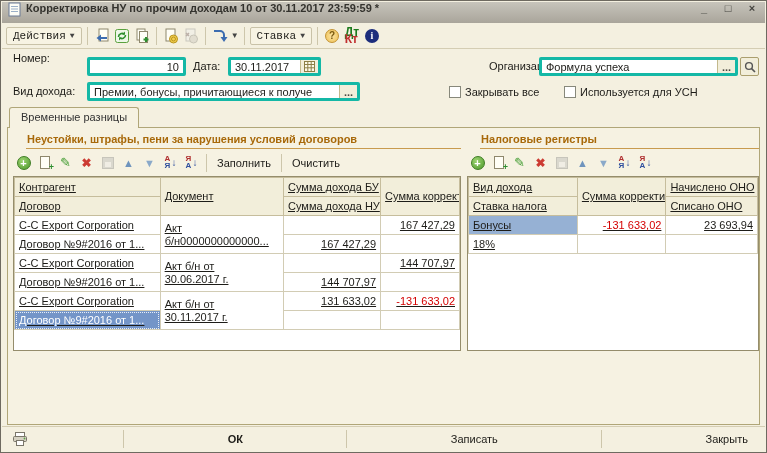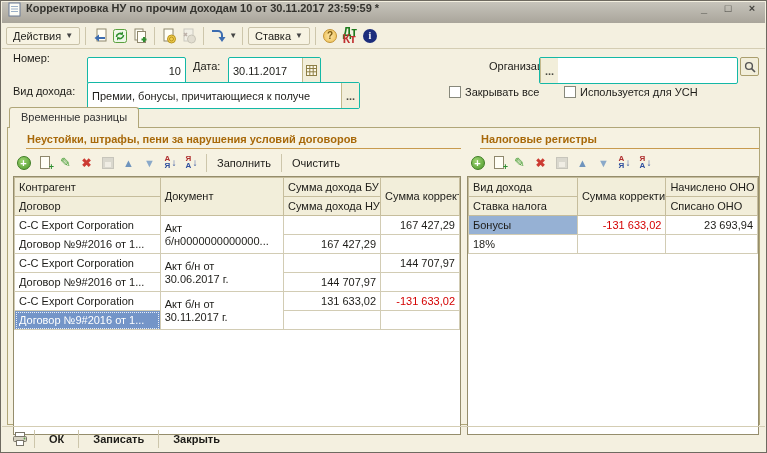--- a/index.html
+++ b/index.html
@@ -12,35 +12,35 @@
     background:linear-gradient(#c7c4bb,#a9a59b); display:flex; align-items:flex-start; gap:5px;
     padding:0 6px; font-weight:bold; color:#33322d; }
   .title-text { white-space:nowrap; overflow:hidden; }
   .win-controls { margin-left:auto; display:flex; gap:10px; color:#45443f; font-weight:bold; }
   .win-controls span { width:14px; text-align:center; cursor:default; }
 
   
   .toolbar { position:absolute; left:1px; top:22px; right:1px; height:26px;
     border-bottom:1px solid #d4cdb3; display:flex; align-items:center; padding:0 4px; gap:2px; }
   .tbtn { display:inline-flex; align-items:center; gap:4px; padding:2px 6px; border:1px solid #c9c2a8;
-    border-radius:2px; background:#f7f3e3; }
+    border-radius:2px; background:#f7f3e3;font-family:Liberation Mono, monospace; }
   .caret { font-size:8px; color:#444; }
   .sep { width:1px; height:18px; background:#cdc6ab; margin:0 3px; }
   .ico { width:18px; height:17px; display:inline-flex; align-items:center; justify-content:center; position:relative; }
   .dis { opacity:.45; filter:grayscale(.8); }
   .circle-help { width:14px; height:14px; border-radius:50%; background:radial-gradient(#fbe3a4,#eec153);
     border:1px solid #c39334; color:#7a5a10; font-weight:bold; font-size:10px; display:flex; align-items:center; justify-content:center; }
   .circle-info { width:14px; height:14px; border-radius:50%; background:#1c2d7c; color:#fff; font-weight:bold;
     font-size:10px; font-family:"Liberation Serif",serif; display:flex; align-items:center; justify-content:center; }
   .dtkt { display:flex; flex-direction:column; line-height:7px; font-size:12px; font-weight:bold; }
   .dtkt .dt { color:#1d7a1d; } .dtkt .kt { color:#c03030; }
 
   
   .flabel { position:absolute; height:18px; line-height:18px; }
-  .finput { position:absolute; height:27px; background:#fff; border:1px solid #14b8a6; border-radius:2px;
+  .finput { position:absolute; height:19px; background:#fff; border:3px solid #14b8a6; border-radius:2px;
     display:flex; align-items:center; overflow:hidden; }
   .finput .val { flex:1; padding:0 4px; white-space:nowrap; overflow:hidden; }
   .finput .val.right { text-align:right; }
   .inbtn { width:18px; height:100%; border-left:1px solid #c3b98c; background:#f2eeda; display:flex;
     align-items:center; justify-content:center; font-weight:bold; color:#4a4a42; flex:0 0 auto; }
   .sqbtn { position:absolute; height:19px; width:19px; background:#f2eeda; border:1px solid #ab9f6e;
     border-radius:2px; display:flex; align-items:center; justify-content:center; }
   .cb { position:absolute; display:flex; align-items:center; gap:4px; height:18px; }
   .cb .box { width:12px; height:12px; background:#fff; border:1px solid #87887b; }
 
@@ -69,36 +69,36 @@
   .xdel { color:#cc3b33; font-weight:bold; font-size:12px; }
   .floppy { width:12px; height:12px; background:#b9b9b1; border:1px solid #8f8f87; position:relative; }
   .floppy:after { content:""; position:absolute; left:2px; bottom:1px; width:6px; height:5px; background:#e9e9e4; }
   .arr { font-size:11px; }
   .arr.up { color:#6f94bd; } .arr.down { color:#8aa9c9; }
   .srt { display:flex; flex-direction:column; line-height:6.5px; font-size:8px; font-weight:bold; font-style:normal; }
   .srt .a { color:#b03030; } .srt .z { color:#2f4f9e; }
   .srt-dn { font-size:10px; color:#2f4f9e; margin-left:1px; }
 
   
-  .twrap { background:#fff; border:1px solid #958d6c; height:259px; overflow:hidden; margin-top:2px; }
+  .twrap { background:#fff; border:1px solid #958d6c; height:175px; overflow:hidden; margin-top:2px;text-decoration:underline; }
   table.grid { border-collapse:collapse; table-layout:fixed; width:100%; }
   table.grid td { border:1px solid #d2ccb4; height:19px; padding:1px 4px; white-space:nowrap; overflow:hidden;
     font-size:11px; vertical-align:middle; }
   table.grid tr.hdr td { background:#f2eeda; border-color:#c6bd9c; }
   td.wrap2 { white-space:normal; vertical-align:top; line-height:13px; padding-top:2px; }
   td.vtop { vertical-align:top; padding-top:2px; line-height:13px; white-space:normal; }
   td.num { text-align:right; }
   .neg { color:#d40000; }
   td.sel-dark { background:#7495c8; color:#fff; outline:1px dotted #e8eef8; outline-offset:-2px; }
   td.sel { background:#96b1d4; }
 
   
   .footer { position:absolute; left:1px; right:1px; bottom:1px; height:25px; border-top:1px solid #d4cdb3;
-    display:flex; align-items:center; justify-content:flex-start; padding:0 8px; gap:2px; }
-  .fbtn { padding:3px 9px;font-weight:bold; }
+    display:flex; align-items:center; justify-content:space-between; padding:0 8px; gap:2px; }
+  .fbtn { padding:3px 9px; }
   .fbtn.ok { font-weight:bold; }
 
   svg { display:block; }
 </style>
 </head>
 <body>
 
 <div class="window">
 
   <div class="titlebar">
@@ -199,20 +199,21 @@
     <span class="val">30.11.2017</span>
     <span class="inbtn">
       <svg width="11" height="11" viewBox="0 0 11 11">
           <rect x="0.5" y="0.5" width="10" height="10" fill="#fdf9e8" stroke="#8d7f46"></rect>
           <path d="M0.5 3.5 h10 M3.8 0.5 v10 M7.2 0.5 v10 M0.5 6.8 h10" stroke="#8d7f46"></path>
         </svg>
     </span>
   </span>
   <span class="flabel" style="left:488px; top:56px;">Организация:</span>
   <span class="finput" style="left:538px; top:56px; width:199px;">
+    <span class="val">Формула успеха</span>
     <span class="inbtn">...</span>
   </span>
   <span class="sqbtn" style="left:739px; top:56px;">
     <span>
       <svg width="12" height="12" viewBox="0 0 12 12">
           <circle cx="5" cy="5" r="3.4" fill="none" stroke="#555" stroke-width="1.4"></circle>
           <path d="M7.6 7.6 L11 11" stroke="#555" stroke-width="1.6"></path>
         </svg>
     </span>
   </span>

